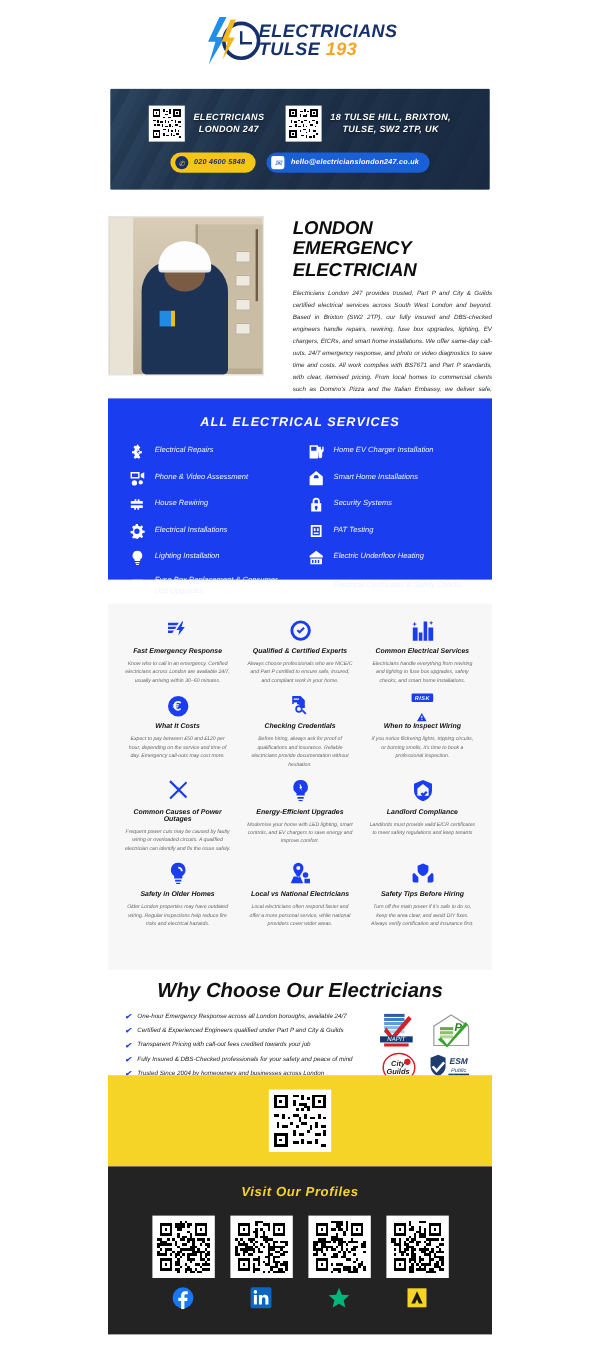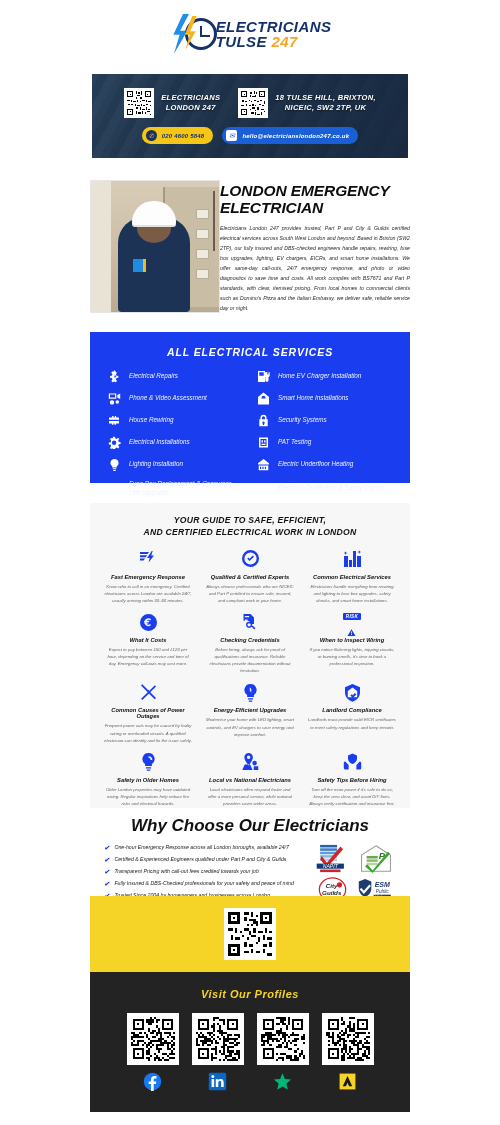--- a/index.html
+++ b/index.html
@@ -54,21 +54,21 @@
   .pill.mail  .pill-txt { color:#ffffff; }
   .pico { width:11px; height:11px; border-radius:50%; display:flex; align-items:center;
     justify-content:center; font-size:6px; }
   .pico.p { background:#16306b; color:#f5c518; }
   .pico.m { background:#ffffff; color:#1a5fd6; border-radius:2px; font-size:7px; }
 
   
   .qr { background:#fff; padding:2px; display:block; }
 
   
-  .hero { position:absolute; left:90px; top:180px; width:320px; height:140px; display:flex; gap:0; }
+  .hero { position:absolute; left:90px; top:180px; width:320px; height:140px; display:flex; gap:24px; }
   .hero-img { width:130px; height:133px; border:1px solid #e6e6e6; position:relative; overflow:hidden;
     background: linear-gradient(180deg,#d9cdb8 0%,#cbbda6 55%,#b9aa92 100%); }
   .hi-wall { position:absolute; left:0; top:0; width:20px; height:100%; background:#e9e3d6; }
   .hi-panel { position:absolute; right:0; top:6px; width:56px; height:120px; background:#c9bda6;
     border-left:2px solid #a89a80; }
   .hi-sw { position:absolute; right:10px; width:13px; height:10px; background:#efeae0; border:1px solid #b9ae98; }
   .hi-cable { position:absolute; right:4px; width:2px; background:#6e5c48; }
   .hi-body { position:absolute; left:27px; bottom:0; width:72px; height:95px;
     background:#1d3356; border-radius:26px 26px 4px 4px; }
   .hi-legs { position:absolute; left:30px; bottom:0; width:66px; height:22px; background:#2f2f33; }
@@ -142,21 +142,21 @@
   <div class="logo-wrap">
     <div class="logo-mark">
       <div class="logo-bolt"></div>
         <div class="logo-clock"></div>
         <div class="logo-bolt2"></div>
     </div>
     <div class="logo-text">
       <div class="logo-l1">ELECTRICIANS</div>
       <div class="logo-l2">
         <span>TULSE</span>
-        <span class="logo-247">247</span>
+        <span class="logo-247">193</span>
       </div>
     </div>
   </div>
 
   <div class="banner">
     <div class="banner-photo"></div>
     <div class="banner-dark"></div>
     <div class="banner-inner">
       <div class="banner-row">
         <div class="bcell">
@@ -253,21 +253,21 @@
                 <rect x="17" y="15" width="2" height="1"></rect>
               <rect x="9" y="18" width="2" height="1"></rect>
                 <rect x="12" y="18" width="1" height="2"></rect>
                 <rect x="14" y="19" width="2" height="1"></rect>
               <rect x="17" y="18" width="1" height="2"></rect>
                 <rect x="19" y="17" width="1" height="1"></rect>
             </g>
           </svg>
           <div class="btext">
             <span>18 TULSE HILL, BRIXTON,</span><br>
-            <span>NICEIC, SW2 2TP, UK</span>
+            <span>TULSE, SW2 2TP, UK</span>
           </div>
         </div>
       </div>
       <div class="banner-btns">
         <div class="pill phone">
           <span class="pico p">✆</span>
           <span class="pill-txt">020 4600 5848</span>
         </div>
         <div class="pill mail">
           <span class="pico m">✉</span>
@@ -394,24 +394,20 @@
       <svg viewBox="0 0 13 13">
               <path d="M1.5 1.8h7.8v3H1.5v-3Zm0 4.1h7.8v1.3H1.5V5.9Zm0 2.4h5.2v1.3H1.5V8.3Zm8.3.5a2 2 0 1 1 0 4 2 2 0 0 1 0-4Zm-.9 1.8.7.8 1.3-1.3-.5-.5-.8.8-.3-.3-.4.5Z"></path>
             </svg>
     </span>
     <span class="svc-lb">Electrical Certificates &amp; Safety Checks</span>
   </div>
       </div>
   </div>
 
   <div class="guide">
-    <div class="guide-title">
-      <span>YOUR GUIDE TO SAFE, EFFICIENT,</span><br>
-      <span>AND CERTIFIED ELECTRICAL WORK IN LONDON</span>
-    </div>
     <div class="guide-grid" id="guide-grid">
   <div class="gcard">
     <div class="gc-ic">
       <svg viewBox="0 0 19 19">
               <path d="M1 3h9l-1.4 2H1V3Zm0 3.2h7.2L6.8 8.2H1V6.2Zm0 3.2h5l-1.4 2H1V9.4Zm11.5-7L8 9h2.6l-1 4.6L15 6.5h-2.8L13.7 2h-1.2Z"></path>
             </svg>
     </div>
     <div class="gc-h">Fast Emergency Response</div>
     <div class="gc-p">Know who to call in an emergency. Certified electricians across London are available 24/7, usually arriving within 30–60 minutes.</div>
   </div>

